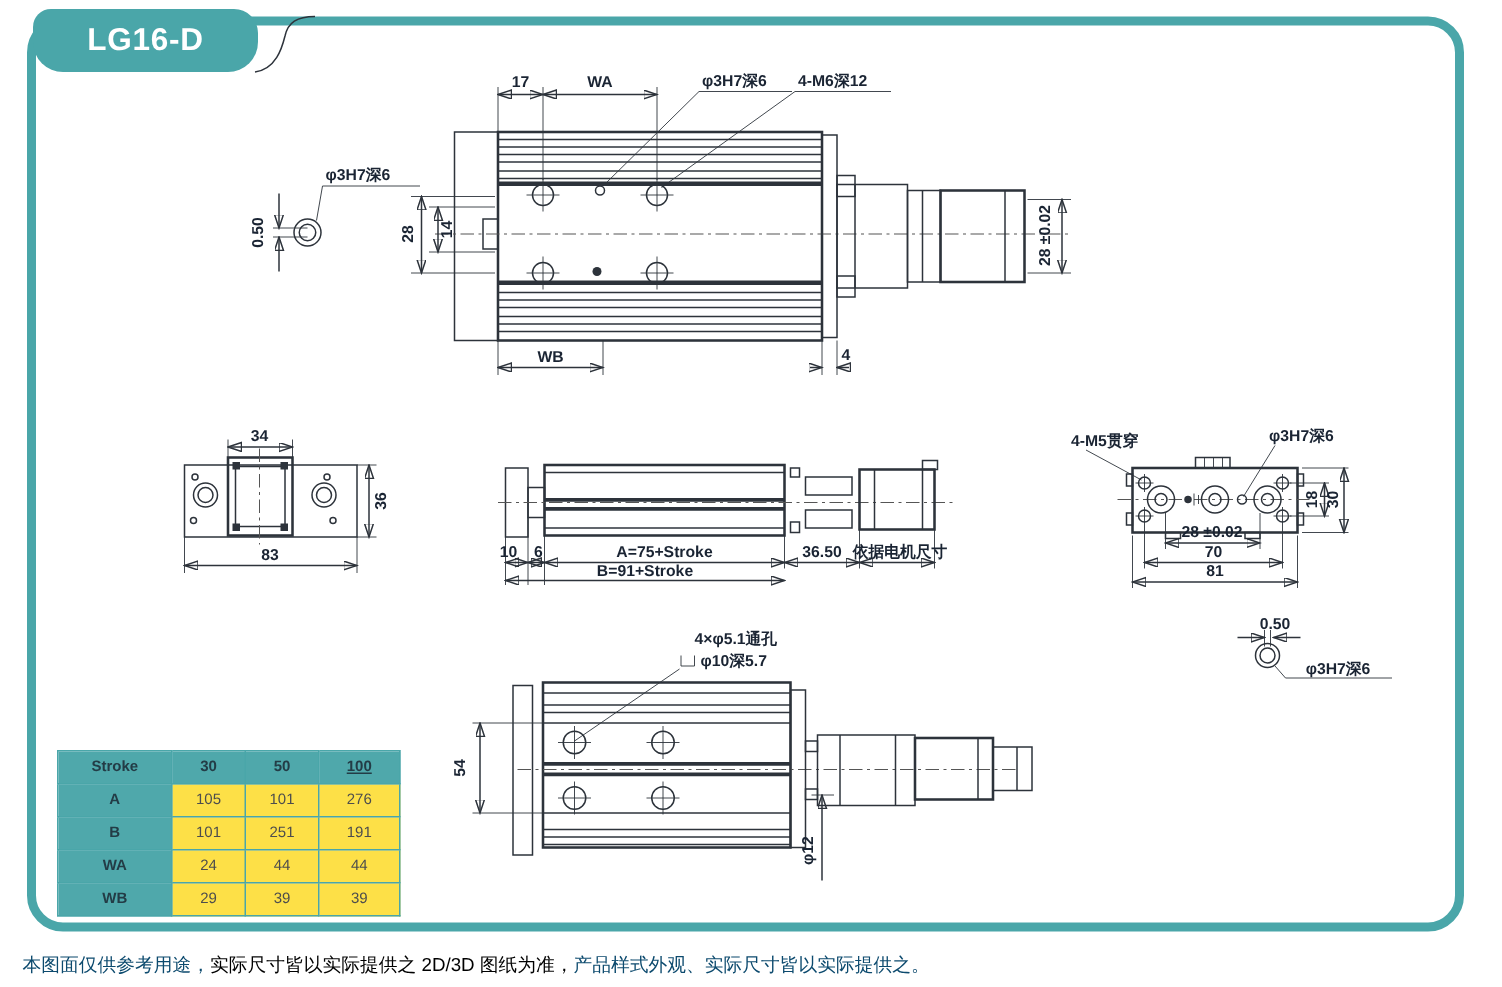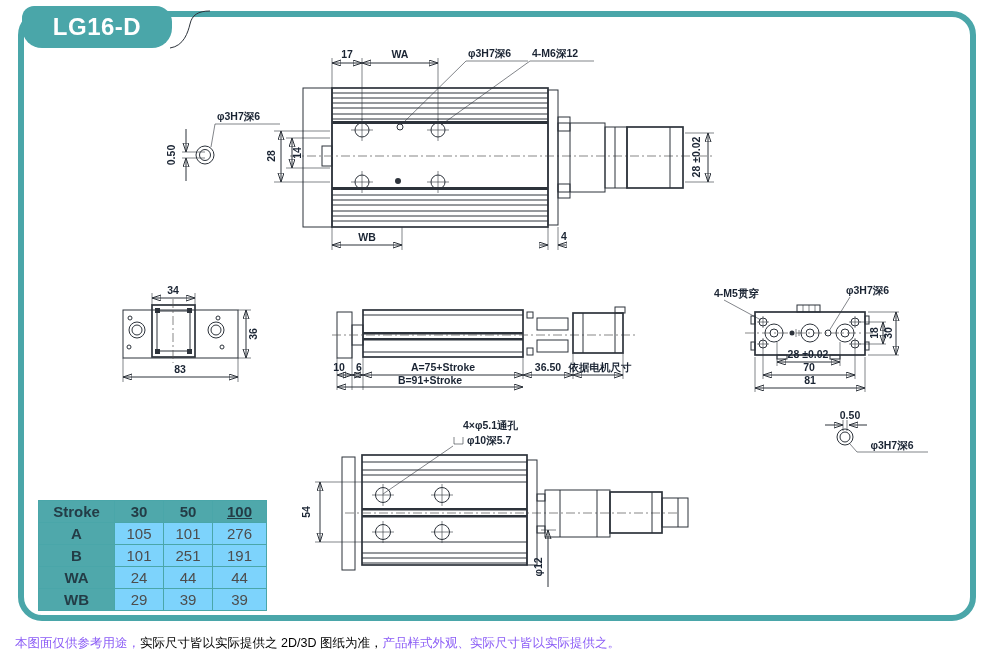--- a/index.html
+++ b/index.html
@@ -3,40 +3,40 @@
 <meta charset="utf-8">
 <style>
   html,body{margin:0;padding:0;}
   body{width:1001px;height:658px;background:#ffffff;position:relative;overflow:hidden;
        font-family:"Liberation Sans",sans-serif;}
   .frame{position:absolute;left:18px;top:11px;width:958px;height:610px;
          border:6px solid #4AA6A9;border-radius:24px;box-sizing:border-box;}
   .title-tab{position:absolute;left:22px;top:6px;width:150px;height:42px;background:#4AA6A9;
              border-radius:12px 16px 20px 20px;display:flex;align-items:center;justify-content:center;
              z-index:5;}
-  .title-tab span{color:#ffffff;font-size:24px;font-weight:bold;letter-spacing:.5px;}
+  .title-tab span{color:#ffffff;font-size:21px;font-weight:bold;letter-spacing:.5px;}
   .tab-arc{position:absolute;left:168px;top:4px;z-index:4;}
   .drawing{position:absolute;}
   svg line,svg path,svg rect,svg circle{stroke:#2d333b;fill:none;stroke-width:1;}
   svg .thick{stroke-width:1.7;}
   svg .thin{stroke-width:.6;}
   svg .band{fill:#2d333b;stroke:none;}
   svg .soliddot{fill:#2d333b;stroke:none;}
   svg .center{stroke-width:.7;stroke-dasharray:9 3 2 3;stroke:#555;}
   svg text{font-family:"Liberation Sans",sans-serif;font-size:10.5px;font-weight:bold;
            fill:#1a2433;stroke:none;text-anchor:middle;}
   svg text.ts{text-anchor:start;}
   .dim-table{position:absolute;left:38px;top:500px;border-collapse:collapse;}
-  .dim-table td,.dim-table th{border:1px solid #4AA6A9;font-size:15px;text-align:center;
+  .dim-table td,.dim-table th{border:1px solid #4AA6A9;font-size:10px;text-align:center;
        height:21px;padding:0;}
   .dim-table .hd{background:#4FA8AB;color:#233c46;font-weight:bold;}
-  .dim-table .val{background:#7dd3fc;color:#4d4d4d;}
+  .dim-table .val{background:#fde047;color:#4d4d4d;}
   .c0{width:75px;}.c1{width:48px;}.c2{width:48px;}.c3{width:53px;text-decoration:underline;}
   .disclaimer{position:absolute;left:15px;top:635px;font-size:12.5px;white-space:nowrap;}
-  .disc-teal{color:#8b5cf6;}
+  .disc-teal{color:#0c4a6e;}
   .disc-red{color:#000000;}
 </style>
 </head>
 <body>
 
 <div class="frame"></div>
 
 <div class="title-tab">
   <span>LG16-D</span>
 </div>

